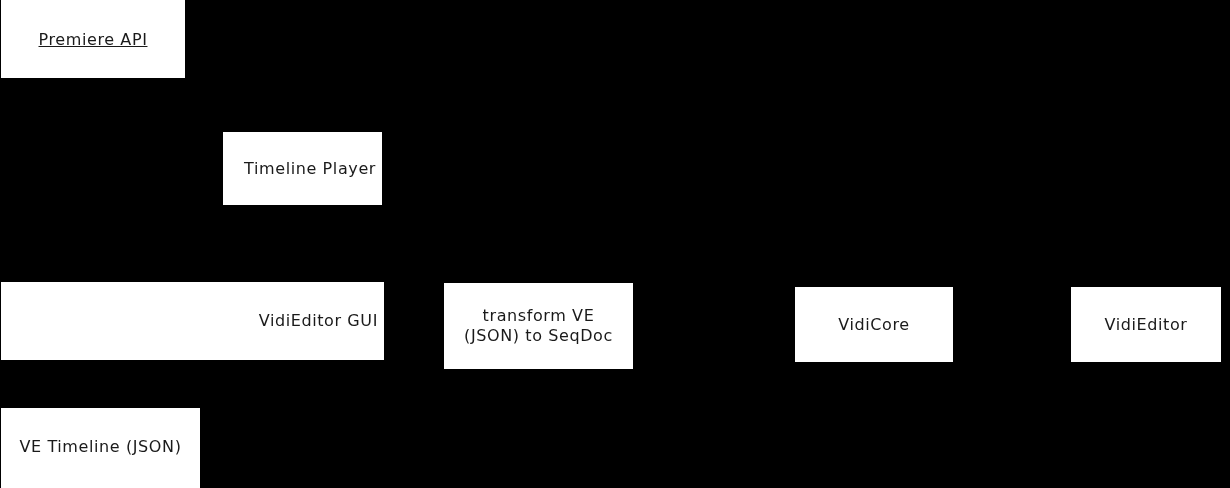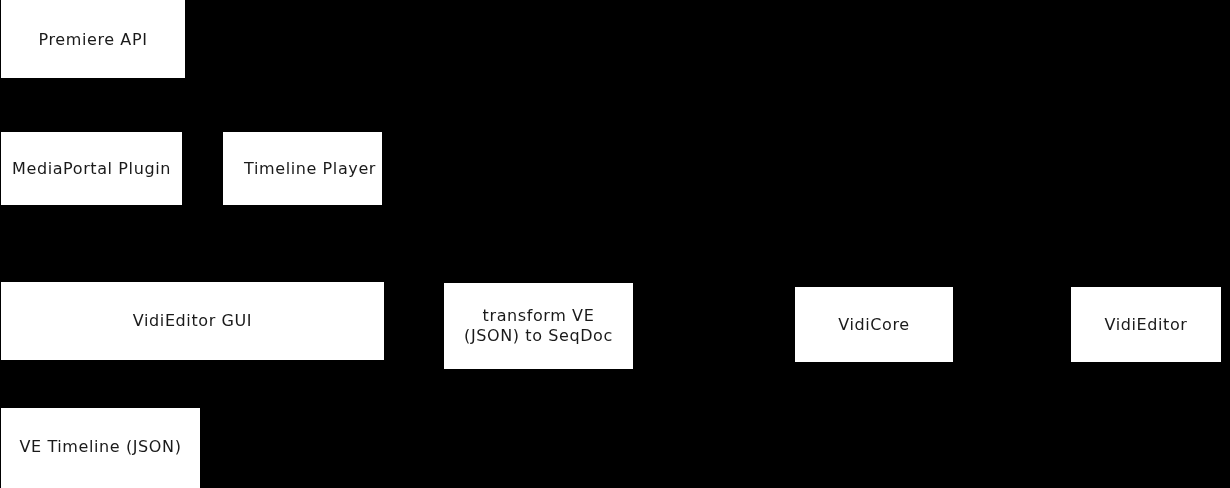--- a/index.html
+++ b/index.html
@@ -31,45 +31,42 @@
     font-weight: 400;
     overflow: hidden;
   }
   .node .label {
     display: block;
     padding: 0 6px;
     white-space: pre-line;
   }
   
   #node-premiere-api       { left: 0px;    top: -22px; width: 186px; height: 101px; }
-  #node-premiere-api .label{ transform: translateY(11px); }
+  #node-premiere-api .label{ transform: translateY(11px); text-decoration: underline; }
 
   #node-mediaportal-plugin { left: 0px;    top: 131px; width: 183px; height: 75px; }
   #node-timeline-player    { left: 222px;  top: 131px; width: 161px; height: 75px; justify-content: flex-end; }
 
-  #node-vidieditor-gui     { left: 0px;    top: 281px; width: 385px; height: 80px; }
+  #node-vidieditor-gui     { left: 0px;    top: 281px; width: 385px; height: 80px; justify-content: flex-end; }
   #node-transform-ve       { left: 443px;  top: 282px; width: 191px; height: 88px; }
   #node-vidicore           { left: 794px;  top: 286px; width: 160px; height: 77px; }
   #node-vidicoder          { left: 1070px; top: 286px; width: 152px; height: 77px; }
 
   #node-ve-timeline-json   { left: 0px;    top: 407px; width: 201px; height: 93px; }
   #node-ve-timeline-json .label { transform: translateY(-7px); }
 </style>
 </head>
 <body>
 
 <div id="canvas">
 
   <div class="node" id="node-premiere-api">
     <span class="label">Premiere API</span>
   </div>
 
-  <div class="node" id="node-mediaportal-plugin">
-    <span class="label">MediaPortal Plugin</span>
-  </div>
 
   <div class="node" id="node-timeline-player">
     <span class="label">Timeline Player</span>
   </div>
 
   <div class="node" id="node-vidieditor-gui">
     <span class="label">VidiEditor GUI</span>
   </div>
 
   <div class="node" id="node-vidicore">

